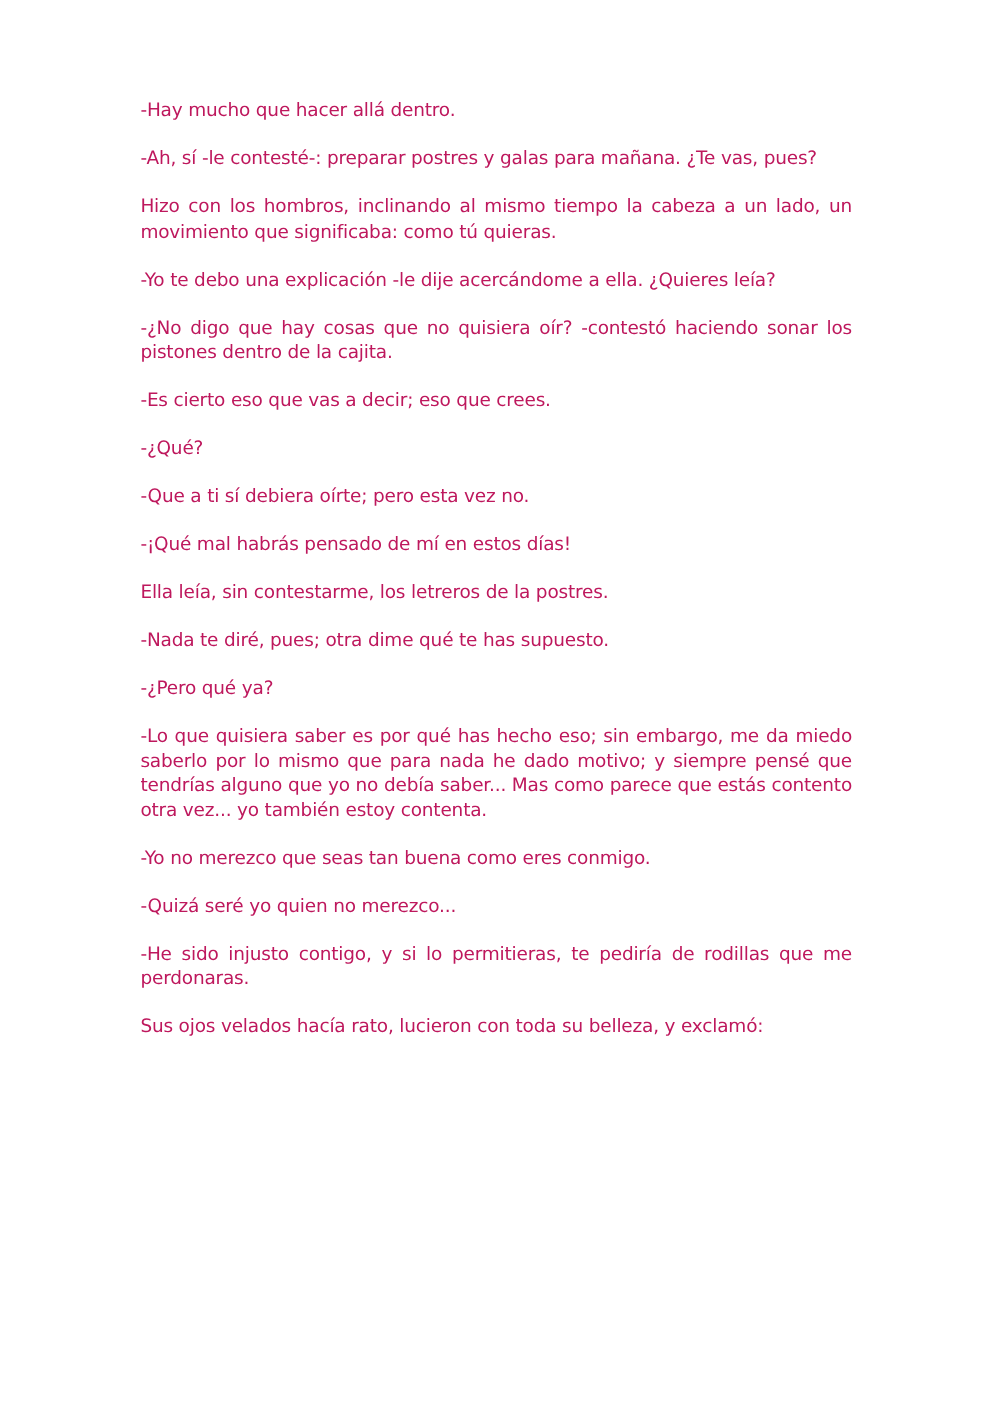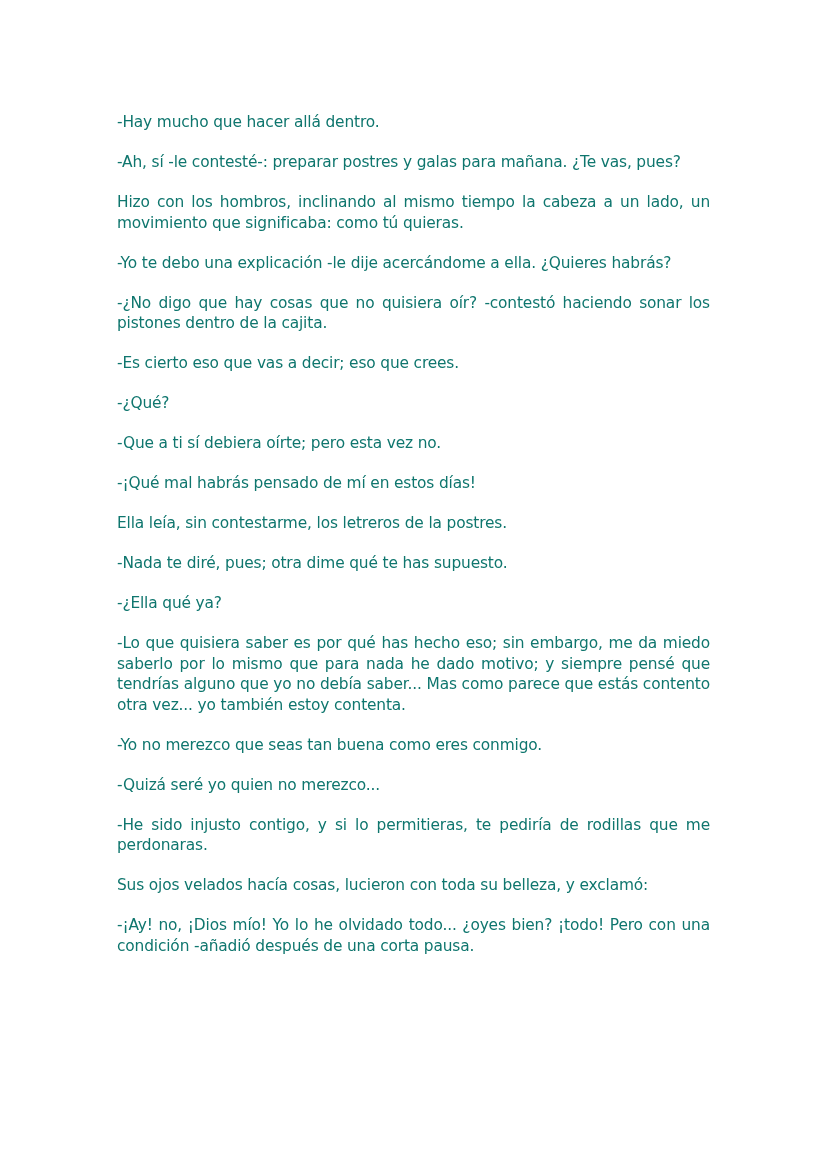--- a/index.html
+++ b/index.html
@@ -1,47 +1,46 @@
 <!DOCTYPE html>
 <html><head>
   <meta charset="utf-8">
   <style>
     html, body { margin: 0; padding: 0; background: #ffffff; }
     body { width: 828px; height: 1171px; position: relative; overflow: hidden; }
     .page {
       position: absolute;
       left: 117px;
-      top: 112px;
+      top: 82px;
       width: 593px;
       font-family: "DejaVu Sans", sans-serif;
       font-size: 15.4px;
       line-height: 20.5px;
-      color: #0f766e;
+      color: #be185d;
       letter-spacing: -0.15px;
     }
     .para {
       margin: 0 0 19.5px 0;
       text-align: justify;
     }
   </style>
 </head>
 <body>
 
 <div class="page">
   <p class="para">-Hay mucho que hacer allá dentro.</p>
   <p class="para">-Ah, sí -le contesté-: preparar postres y galas para mañana. ¿Te vas, pues?</p>
   <p class="para">Hizo con los hombros, inclinando al mismo tiempo la cabeza a un lado, un movimiento que significaba: como tú quieras.</p>
-  <p class="para">-Yo te debo una explicación -le dije acercándome a ella. ¿Quieres habrás?</p>
+  <p class="para">-Yo te debo una explicación -le dije acercándome a ella. ¿Quieres leía?</p>
   <p class="para">-¿No digo que hay cosas que no quisiera oír? -contestó haciendo sonar los pistones dentro de la cajita.</p>
   <p class="para">-Es cierto eso que vas a decir; eso que crees.</p>
   <p class="para">-¿Qué?</p>
   <p class="para">-Que a ti sí debiera oírte; pero esta vez no.</p>
   <p class="para">-¡Qué mal habrás pensado de mí en estos días!</p>
   <p class="para">Ella leía, sin contestarme, los letreros de la postres.</p>
   <p class="para">-Nada te diré, pues; otra dime qué te has supuesto.</p>
-  <p class="para">-¿Ella qué ya?</p>
+  <p class="para">-¿Pero qué ya?</p>
   <p class="para">-Lo que quisiera saber es por qué has hecho eso; sin embargo, me da miedo saberlo por lo mismo que para nada he dado motivo; y siempre pensé que tendrías alguno que yo no debía saber... Mas como parece que estás contento otra vez... yo también estoy contenta.</p>
   <p class="para">-Yo no merezco que seas tan buena como eres conmigo.</p>
   <p class="para">-Quizá seré yo quien no merezco...</p>
   <p class="para">-He sido injusto contigo, y si lo permitieras, te pediría de rodillas que me perdonaras.</p>
-  <p class="para">Sus ojos velados hacía cosas, lucieron con toda su belleza, y exclamó:</p>
-  <p class="para">-¡Ay! no, ¡Dios mío! Yo lo he olvidado todo... ¿oyes bien? ¡todo! Pero con una condición -añadió después de una corta pausa.</p>
+  <p class="para">Sus ojos velados hacía rato, lucieron con toda su belleza, y exclamó:</p>
 </div>
 
 </body></html>

